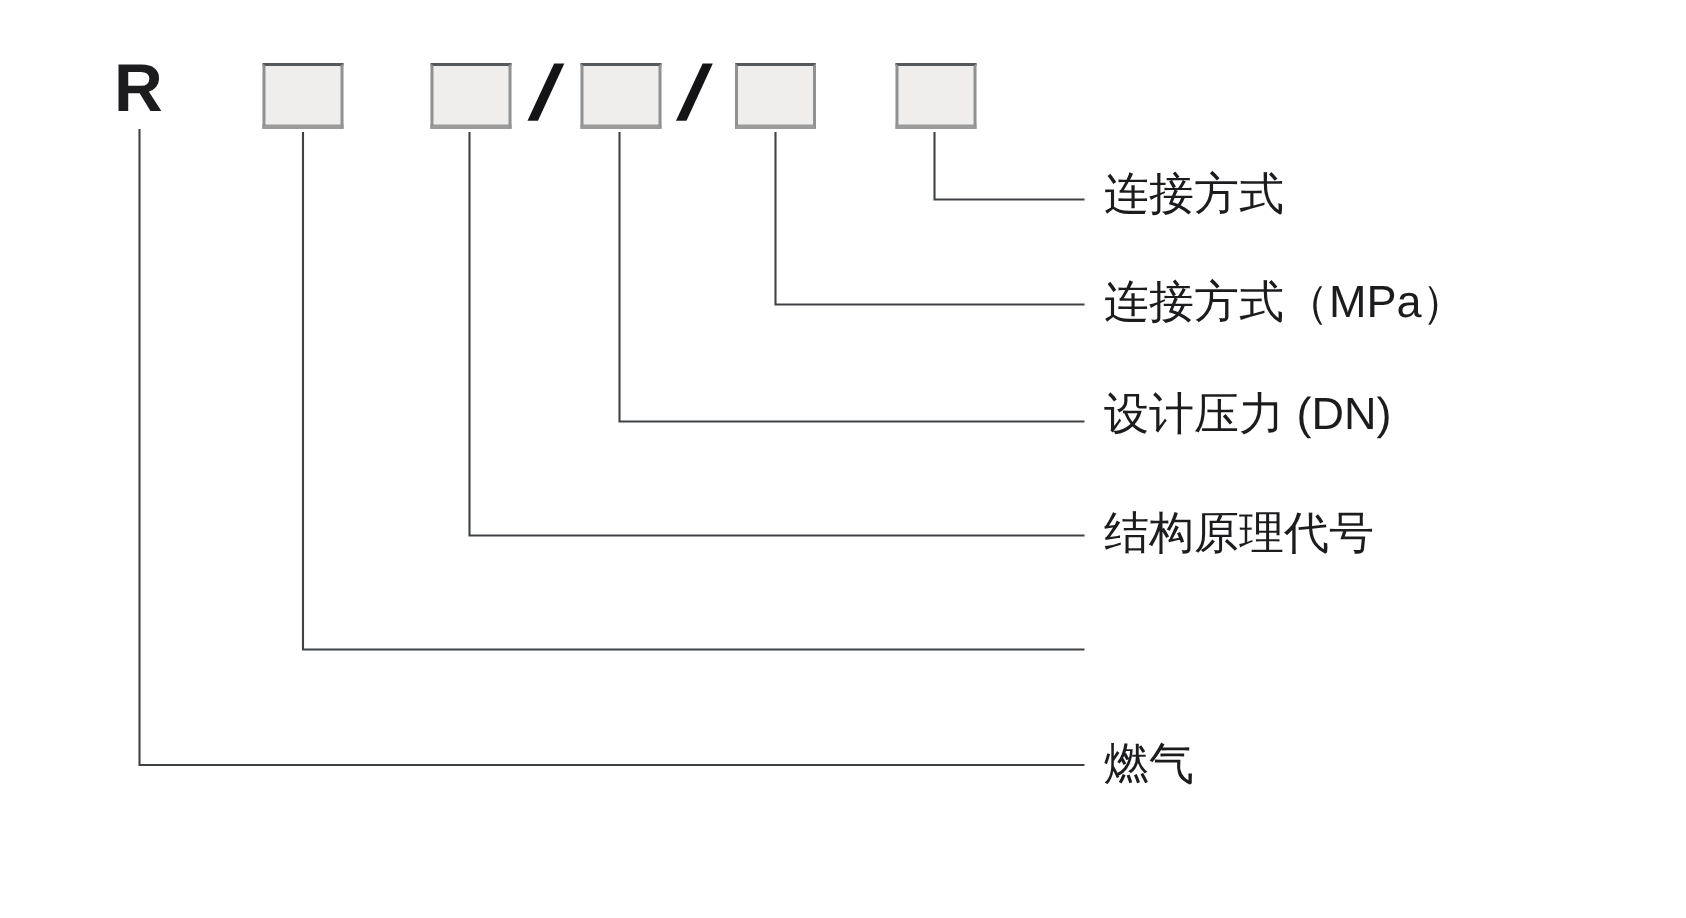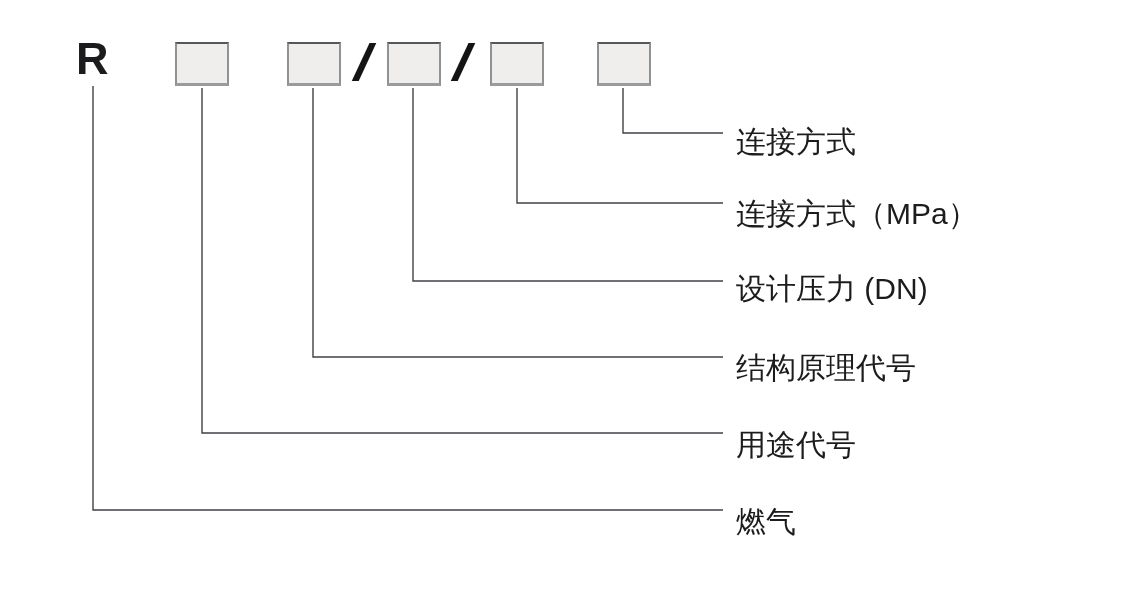--- a/index.html
+++ b/index.html
@@ -61,21 +61,20 @@
     height: 612px;
   }
   .diagram-label {
     position: absolute;
     left: 736px;
     font-size: 30px;
     line-height: 36px;
     font-weight: 500;
     color: #1c1c1e;
     white-space: nowrap;
-    margin-top: 12px;
   }
   .l1 { top: 112px; }
   .l2 { top: 184px; }
   .l3 { top: 259px; }
   .l4 { top: 338px; text-align: right; }
   .l5 { top: 415px; }
   .l6 { top: 492px; }
 </style>
 </head>
 <body>
@@ -99,16 +98,15 @@
   <div class="code-box b4"></div>
   <div class="code-box b5"></div>
 
   <div class="sep s1">/</div>
   <div class="sep s2">/</div>
 
   <div class="diagram-label l1">连接方式</div>
   <div class="diagram-label l2">连接方式（MPa）</div>
   <div class="diagram-label l3">设计压力 (DN)</div>
   <div class="diagram-label l4">结构原理代号</div>
-  <div class="diagram-label l5">用途代号</div>
   <div class="diagram-label l6">燃气</div>
 
 </div>
 
 </body></html>

